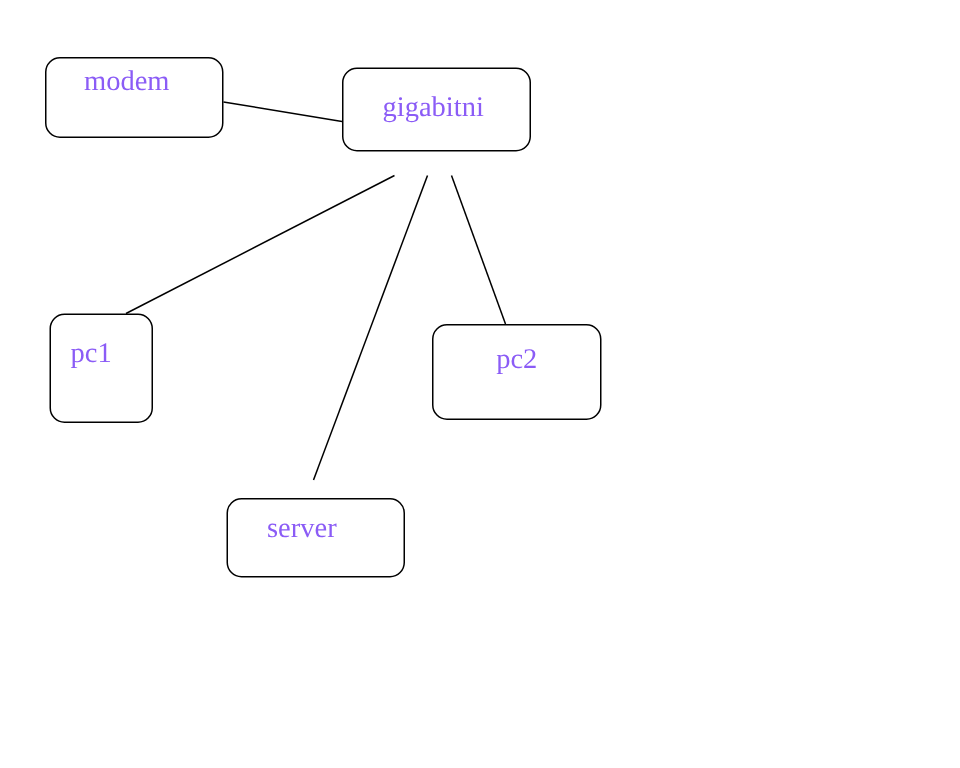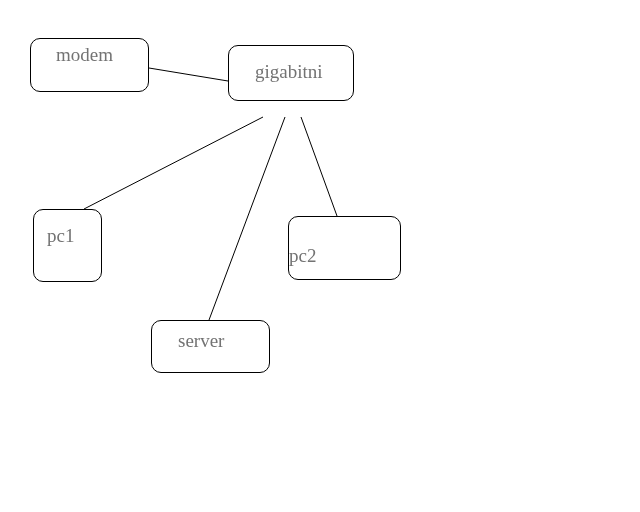--- a/index.html
+++ b/index.html
@@ -7,21 +7,21 @@
     padding: 0;
     background: #ffffff;
   }
   .canvas {
     position: relative;
     width: 640px;
     height: 512px;
     background: #ffffff;
     overflow: hidden;
     font-family: "Liberation Serif", "DejaVu Serif", serif;
-    color: #737373;
+    color: #8b5cf6;
   }
   .edges {
     position: absolute;
     left: 0;
     top: 0;
     width: 640px;
     height: 512px;
     z-index: 1;
   }
   .edges line {
@@ -34,22 +34,22 @@
     box-sizing: border-box;
     background: #ffffff;
     border: 1px solid #000000;
     border-radius: 10px;
     font-size: 19px;
     line-height: normal;
   }
   .node-modem  { left: 30px;  top: 38px;  width: 119px; height: 54px; padding: 5px 0 0 25px; }
   .node-switch { left: 228px; top: 45px;  width: 126px; height: 56px; padding: 12px 0 0 26px; line-height: 27px; }
   .node-pc1    { left: 33px;  top: 209px; width: 69px;  height: 73px; padding: 15px 0 0 13px; }
-  .node-pc2    { left: 288px; top: 216px; width: 113px; height: 64px; padding: 28px 0 0 0; text-align: left; }
-  .node-server { left: 151px; top: 320px; width: 119px; height: 53px; padding: 9px 0 0 26px; }
+  .node-pc2    { left: 288px; top: 216px; width: 113px; height: 64px; padding: 12px 0 0 0; text-align: center; }
+  .node-server { left: 151px; top: 332px; width: 119px; height: 53px; padding: 9px 0 0 26px; }
   .node-label { display: block; }
 </style>
 </head>
 <body>
 
 <div class="canvas">
 
   <svg class="edges" viewBox="0 0 640 512" xmlns="http://www.w3.org/2000/svg">
     <line x1="149" y1="68" x2="228" y2="81"></line>
     <line x1="263" y1="117" x2="84" y2="209"></line>

